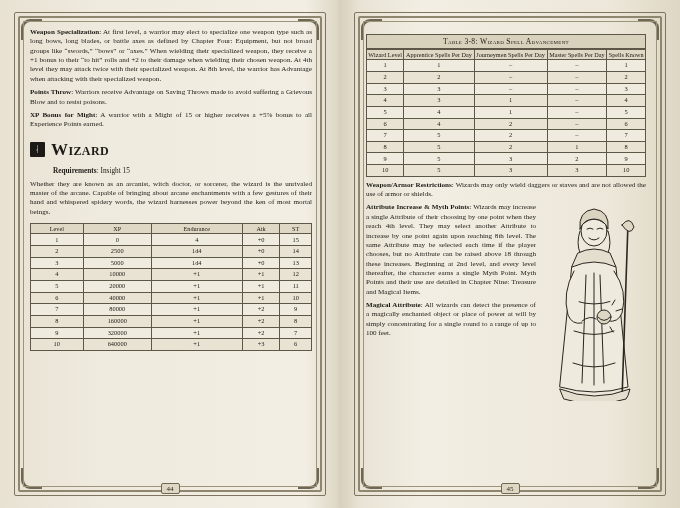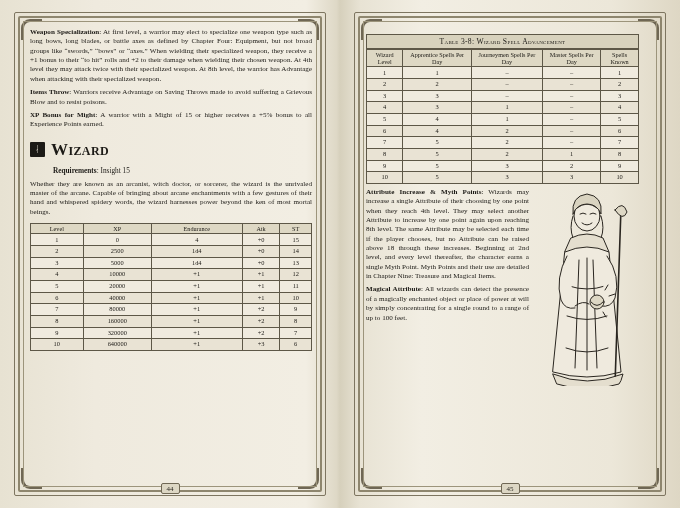--- a/index.html
+++ b/index.html
@@ -67,21 +67,21 @@
     position: absolute;
     left: 30px;
     right: 28px;
     top: 28px;
     bottom: 34px;
     color: #1c1a16;
     font-size: 7.1px;
     line-height: 1.32;
     text-align: justify;
   }
-  .page.right .content { left: 26px; right: 41px; }
+  .page.right .content { left: 26px; right: 34px; }
 
   p { margin: 0 0 4px 0; text-indent: 0; }
   p.indent { text-indent: 9px; }
   .term { font-weight: bold; }
 
   
   .sec-head {
     display: flex;
     align-items: center;
     gap: 6px;
@@ -185,21 +185,21 @@
       <span class="corner br"></span>
     </div>
 
     <div class="content">
 
       <p>
         <span class="term">Weapon Specialization</span><span>: At first level, a warrior may elect to specialize one weapon type such as long bows, long blades, or battle axes as defined by Chapter Four: Equipment, but not broad groups like “swords,” “bows” or “axes.” When wielding their specialized weapon, they receive a +1 bonus to their “to hit” rolls and +2 to their damage when wielding their chosen weapon. At 4th level they may attack twice with their specialized weapon. At 8th level, the warrior has Advantage when attacking with their specialized weapon.</span>
       </p>
 
       <p>
-        <span class="term">Items Throw</span><span>: Warriors receive Advantage on Saving Throws made to avoid suffering a Grievous Blow and to resist poisons.</span>
+        <span class="term">Points Throw</span><span>: Warriors receive Advantage on Saving Throws made to avoid suffering a Grievous Blow and to resist poisons.</span>
       </p>
 
       <p>
         <span class="term">XP Bonus for Might</span><span>: A warrior with a Might of 15 or higher receives a +5% bonus to all Experience Points earned.</span>
       </p>
 
       <div class="sec-head">
         <span class="sec-icon">ᛆ</span>
         <span class="sec-title">Wizard</span>
       </div>
@@ -394,20 +394,23 @@
               <td>10</td>
               <td>5</td>
               <td>3</td>
               <td>3</td>
               <td>10</td>
             </tr>
           </tbody>
         </table>
       </div>
 
+      <p>
+        <span class="term">Weapon/Armor Restrictions</span><span>: Wizards may only wield daggers or staves and are not allowed the use of armor or shields.</span>
+      </p>
 
       <div class="illus">
         <svg width="104" height="196" viewBox="0 0 104 196" xmlns="http://www.w3.org/2000/svg">
           <g fill="none" stroke="#2a2620" stroke-width="1" stroke-linecap="round" stroke-linejoin="round">
 
             <ellipse cx="52" cy="26" rx="13" ry="15" fill="#efeade"></ellipse>
             <path d="M42 18 q10 -8 20 0"></path>
             <path d="M45 24 q3 -2 6 0 M55 24 q3 -2 6 0"></path>
             <path d="M47 33 q5 4 10 0"></path>
 

